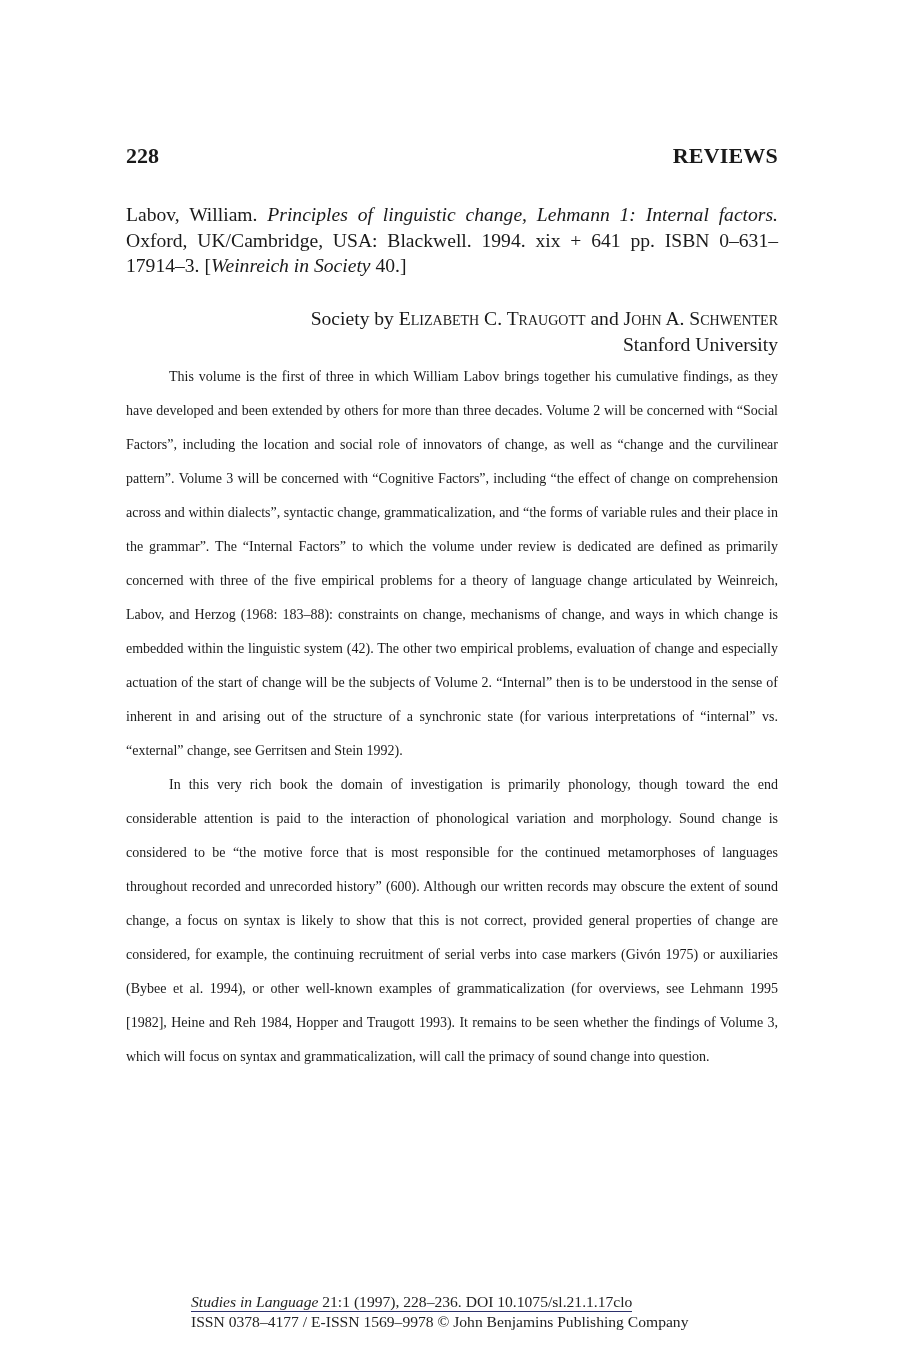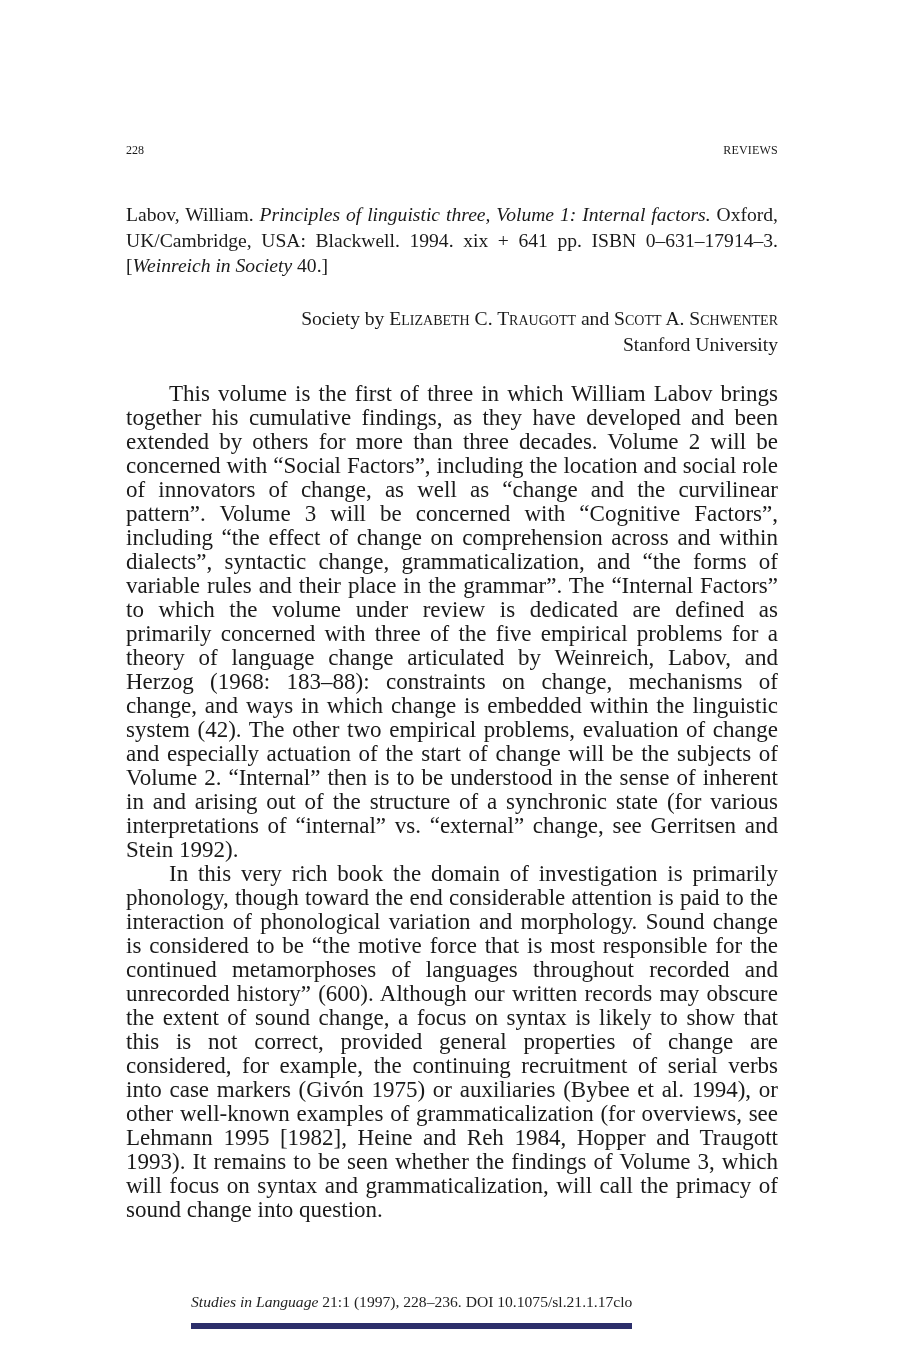--- a/index.html
+++ b/index.html
@@ -1,62 +1,63 @@
 <!DOCTYPE html>
 <html><head>
 <meta charset="utf-8">
 <style>
   html, body { margin: 0; padding: 0; background: #ffffff; }
   body { width: 911px; height: 1363px; position: relative; overflow: hidden;
          font-family: "Liberation Serif", "DejaVu Serif", serif; color: #1a1a1a; }
   .page { position: absolute; left: 0; top: 0; width: 911px; height: 1363px; }
-  .running-head { position: absolute; top: 143px; left: 126px; width: 652px; height: 24px; font-size: 12px; }
+  .running-head { position: absolute; top: 143px; left: 126px; width: 652px; height: 24px; font-size: 22px; font-weight: bold; }
   .page-number { position: absolute; left: 0; top: 0; }
   .section-title { position: absolute; left: 0; right: 0; top: 0; text-align: right; letter-spacing: 0.2px; }
   .citation { position: absolute; left: 126px; top: 202px; width: 652px; font-size: 19.6px; line-height: 25.6px; text-align: justify; }
   .citation i { font-style: italic; }
   .reviewer-block { position: absolute; left: 126px; top: 306px; width: 652px; font-size: 19.6px; line-height: 25.6px; text-align: right; }
   .sc { font-variant: small-caps; }
-  .body { position: absolute; left: 126px; top: 382px; width: 652px; font-size: 23px; line-height: 24px; }
+  .body { position: absolute; left: 126px; top: 360px; width: 652px; font-size: 14px; line-height: 34px; }
   .body p { margin: 0; text-indent: 43px; text-align: justify; hyphens: manual; }
   .footer { position: absolute; left: 191px; top: 1292px; font-family: "Liberation Serif", serif; font-size: 15.6px; line-height: 19px; color: #222; }
-  .footer-line1 { display: inline-block; border-bottom: 6px solid #84cc16; padding-bottom: 12px; white-space: nowrap; }
+  .footer-line1 { display: inline-block; border-bottom: 1px solid #84cc16; padding-bottom: 0; white-space: nowrap; }
   .footer-line2 { white-space: nowrap; }
   .footer i { font-style: italic; }
 </style>
 </head>
 <body>
 
 <div class="page">
 
   <div class="running-head">
     <span class="page-number">228</span>
     <span class="section-title">REVIEWS</span>
   </div>
 
   <div class="citation">
     <span>Labov, William.</span>
-    <i>Principles of linguistic three, Volume 1: Internal factors.</i>
+    <i>Principles of linguistic change, Lehmann 1: Internal factors.</i>
     <span>Oxford, UK/Cambridge, USA: Blackwell. 1994. xix + 641 pp. ISBN 0–631–17914–3.</span>
     <span>[</span><i>Weinreich in Society</i>
     <span>40.]</span>
   </div>
 
   <div class="reviewer-block">
     <div>
       <span>Society by</span>
       <span class="sc">Elizabeth C. Traugott</span>
       <span>and</span>
-      <span class="sc">Scott A. Schwenter</span>
+      <span class="sc">John A. Schwenter</span>
     </div>
     <div>Stanford University</div>
   </div>
 
   <div class="body">
     <p>This volume is the first of three in which William Labov brings together his cumulative findings, as they have developed and been extended by others for more than three decades. Volume 2 will be concerned with “Social Factors”, including the location and social role of innovators of change, as well as “change and the curvilinear pattern”. Volume 3 will be concerned with “Cognitive Factors”, including “the effect of change on comprehension across and within dialects”, syntactic change, grammaticalization, and “the forms of variable rules and their place in the grammar”. The “Internal Factors” to which the volume under review is dedicated are defined as primarily concerned with three of the five empirical problems for a theory of language change articulated by Weinreich, Labov, and Herzog (1968: 183–88): constraints on change, mechanisms of change, and ways in which change is embedded within the linguistic system (42). The other two empirical problems, evaluation of change and especially actuation of the start of change will be the subjects of Volume 2. “Internal” then is to be under­stood in the sense of inherent in and arising out of the structure of a syn­chronic state (for various interpretations of “internal” vs. “external” change, see Gerritsen and Stein 1992).</p>
     <p>In this very rich book the domain of investigation is primarily phonolo­gy, though toward the end considerable attention is paid to the interaction of phonological variation and morphology. Sound change is considered to be “the motive force that is most responsible for the continued metamorphoses of languages throughout recorded and unrecorded history” (600). Although our written records may obscure the extent of sound change, a focus on syntax is likely to show that this is not correct, provided general properties of change are considered, for example, the continuing recruitment of serial verbs into case markers (Givón 1975) or auxiliaries (Bybee et al. 1994), or other well-known examples of grammaticalization (for overviews, see Lehmann 1995 [1982], Heine and Reh 1984, Hopper and Traugott 1993). It remains to be seen whether the findings of Volume 3, which will focus on syntax and grammaticalization, will call the primacy of sound change into question.</p>
   </div>
 
   <div class="footer">
     <div><span class="footer-line1" style="border-bottom-color: rgb(44, 47, 107);"><i>Studies in Language</i> <span>21:1 (1997), 228–236. DOI 10.1075/sl.21.1.17clo</span></span></div>
+    <div class="footer-line2">ISSN 0378–4177 / E-ISSN 1569–9978 © John Benjamins Publishing Company</div>
   </div>
 
 </div>
 
 </body></html>

